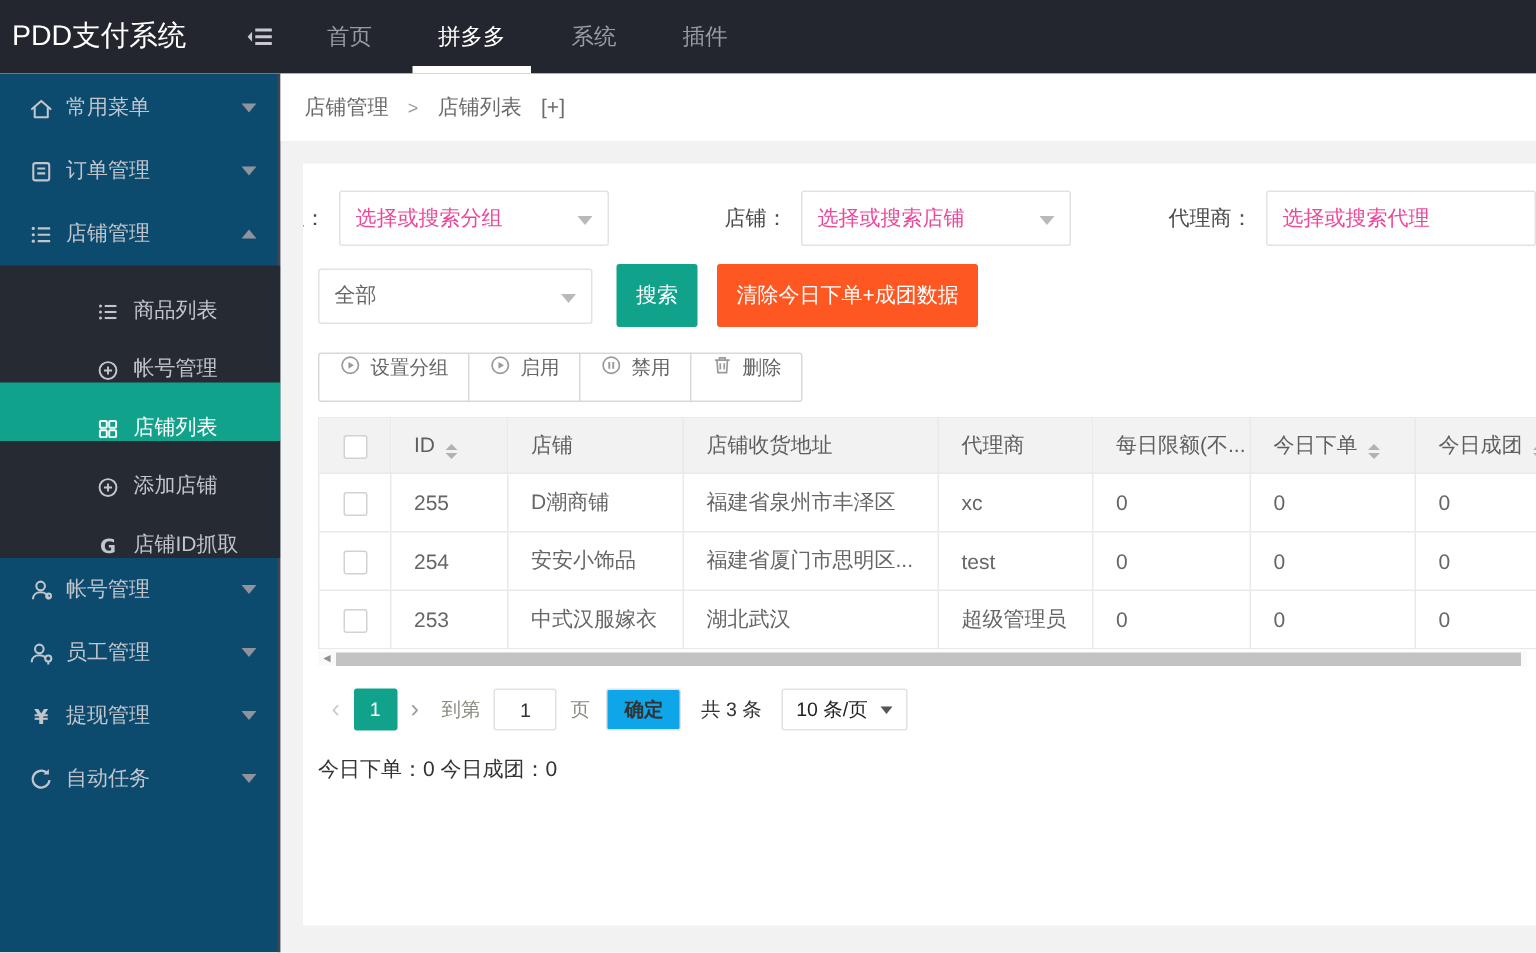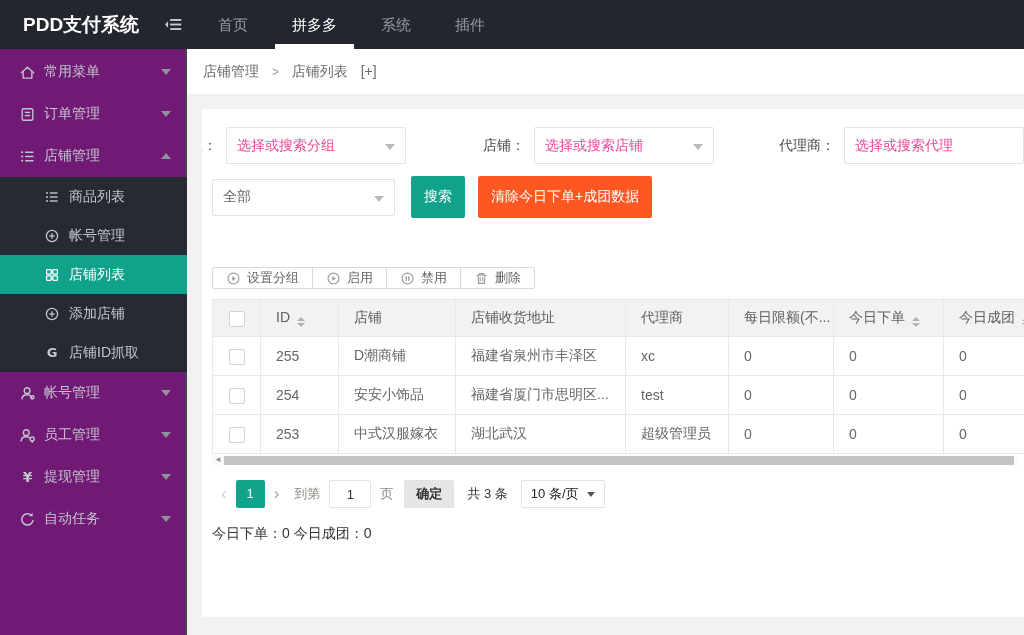--- a/index.html
+++ b/index.html
@@ -2,39 +2,39 @@
 <html><head>
 <meta charset="utf-8">
 <style>
   * { margin:0; padding:0; box-sizing:border-box; }
   html,body { width:1024px; height:635px; overflow:hidden; }
   body { font-family:"Liberation Sans","DejaVu Sans",sans-serif; font-size:14px; background:#f2f2f2; }
   .app { width:1024px; height:635px; display:flex; flex-direction:column; }
 
   
   .navbar { height:49px; background:#23262e; display:flex; align-items:stretch; flex-shrink:0; }
-  .logo { width:150px; padding-left:23px; color:#fff; font-size:19px; font-weight:bold; line-height:49px; white-space:nowrap; }
+  .logo { width:150px; padding-left:8px; color:#fff; font-size:19px; font-weight:normal; line-height:49px; white-space:nowrap; }
   .nav-toggle { width:46px; display:flex; align-items:center; justify-content:center; color:#c8cad0; cursor:pointer; }
   .topnav { display:flex; }
   .nav-item { position:relative; padding:0 22px; line-height:49px; color:#989ba3; font-size:15px; cursor:pointer; }
   .nav-item.active { color:#fff; }
   .nav-item.active::after { content:""; position:absolute; left:5px; right:5px; bottom:0; height:5px; background:#fff; }
 
   
   .main-row { flex:1; display:flex; overflow:hidden; }
 
   
-  .sidebar { width:187px; background:#701a75; flex-shrink:0; padding-top:2px; box-shadow:inset -2px 0 0 #41454f; }
+  .sidebar { width:187px; background:#0c4a6e; flex-shrink:0; padding-top:2px; box-shadow:inset -2px 0 0 #41454f; }
   .menu-item { height:42px; display:flex; align-items:center; padding:0 16px 0 19px; color:#c2c5cc; cursor:pointer; }
   .menu-item .micon { width:17px; height:17px; margin-right:8px; flex-shrink:0; }
   .menu-item .mlabel { flex:1; white-space:nowrap; overflow:hidden; }
   .caret-d { width:0; height:0; border-left:5px solid transparent; border-right:5px solid transparent; border-top:6px solid #8f939c; }
   .caret-u { width:0; height:0; border-left:5px solid transparent; border-right:5px solid transparent; border-bottom:6px solid #8f939c; }
   .submenu { background:#262a33; }
-  .submenu-item { height:39px; display:flex; align-items:center; padding-left:44px; color:#c2c5cc; cursor:pointer; }
+  .submenu-item { height:39px; display:flex; align-items:flex-end; padding-left:64px; color:#c2c5cc; cursor:pointer; }
   .submenu-item .micon { width:16px; height:16px; margin-right:9px; flex-shrink:0; }
   .submenu-item.active { background:#11a28b; color:#fff; }
 
   
   .content { flex:1; background:#f2f2f2; overflow:hidden; display:flex; flex-direction:column; }
   .breadcrumb { height:45px; background:#fff; line-height:45px; padding-left:16px; color:#6b6b6b; white-space:nowrap; flex-shrink:0; }
   .breadcrumb .sep { color:#9a9a9a; margin:0 9px; font-size:12px; }
   .breadcrumb .suffix { color:#6b6b6b; margin-left:9px; }
 
   .card { margin:15px 0 0 15px; background:#fff; height:508px; padding:12px 0 0 10px; overflow:hidden; }
@@ -50,21 +50,21 @@
   .sel .ph { color:#ec4899; overflow:hidden; white-space:nowrap; }
   .sel .val { color:#666; }
   .sel .scaret { position:absolute; right:10px; top:16px; width:0; height:0; border-left:5px solid transparent; border-right:5px solid transparent; border-top:6px solid #b9b9b9; }
   .sel.status { width:183px; }
 
   .btn { border:none; border-radius:2px; color:#fff; font-size:14px; height:42px; padding:0 13px; cursor:pointer; white-space:nowrap; font-family:inherit; }
   .btn-search { background:#11a28b; margin-left:16px; }
   .btn-clear { background:#ff5722; margin-left:13px; }
 
   .toolbar { display:inline-flex; margin-top:17px; }
-  .tbtn { display:flex; align-items:center; height:22px; padding:0 13px; background:#fff; border:1px solid #d9d9d9; margin-left:-1px; color:#666; font-size:13px; cursor:pointer; white-space:nowrap;margin-top:32px; }
+  .tbtn { display:flex; align-items:flex-start; height:33px; padding:0 13px; background:#fff; border:1px solid #d9d9d9; margin-left:-1px; color:#666; font-size:13px; cursor:pointer; white-space:nowrap; }
   .tbtn:first-child { margin-left:0; border-radius:2px 0 0 2px; }
   .tbtn:last-child { border-radius:0 2px 2px 0; }
   .tbtn .ticon { width:15px; height:15px; margin-right:6px; color:#9a9a9a; }
 
   .table-wrap { margin-top:10px; overflow:hidden; }
   table { border-collapse:collapse; table-layout:fixed; width:852px; }
   th, td { border:1px solid #e9e9e9; padding-left:15px; text-align:left; white-space:nowrap; overflow:hidden; }
   th { background:#f2f2f2; height:37px; color:#5f5f5f; font-weight:normal; font-size:14px; }
   td { background:#fff; height:39px; color:#666; font-size:14px; }
   .col-ck { width:48px; } .col-id { width:78px; } .col-shop { width:117px; }
@@ -81,21 +81,21 @@
   .hs-arrow { width:12px; font-size:8px; color:#8f8f8f; text-align:center; line-height:10px; cursor:pointer; }
   .hs-thumb { flex:1; height:9px; background:#c3c3c3; margin-right:4px; cursor:pointer; }
 
   .pagination { display:flex; align-items:center; margin-top:15px; font-size:13px; color:#666; }
   .pg-prev { color:#ccc; font-size:17px; padding:0 9px; cursor:default; }
   .pg-cur { min-width:29px; height:28px; line-height:28px; text-align:center; background:#11a28b; color:#fff; border-radius:2px; cursor:pointer; }
   .pg-next { color:#9d9d9d; font-size:17px; padding:0 9px; cursor:pointer; }
   .goto-label { margin-left:6px; color:#8a8a7e; }
   .goto-input { width:42px; height:28px; border:1px solid #e2e2e2; border-radius:2px; text-align:center; margin:0 9px; color:#333; font-size:13px; font-family:inherit; }
   .page-unit { color:#8a8a7e; }
-  .btn-confirm { margin-left:11px; height:28px; padding:0 11px; background:#e5e5e5; border:1px solid #e2e2e2; border-radius:2px; color:#333; font-weight:bold; font-size:13px; cursor:pointer; font-family:inherit; }
+  .btn-confirm { margin-left:11px; height:28px; padding:0 11px; background:#0ea5e9; border:1px solid #e2e2e2; border-radius:2px; color:#333; font-weight:bold; font-size:13px; cursor:pointer; font-family:inherit; }
   .pg-total { margin-left:13px; color:#333; }
   .per-page { margin-left:13px; height:28px; border:1px solid #e2e2e2; border-radius:2px; display:flex; align-items:center; padding:0 9px; color:#222; cursor:pointer; }
   .per-page .scaret2 { margin-left:8px; width:0; height:0; border-left:4px solid transparent; border-right:4px solid transparent; border-top:5px solid #555; }
 
   .summary { margin-top:17px; color:#333; font-size:14px; }
 </style>
 </head>
 <body>
 
 <svg width="0" height="0" style="position:absolute">

